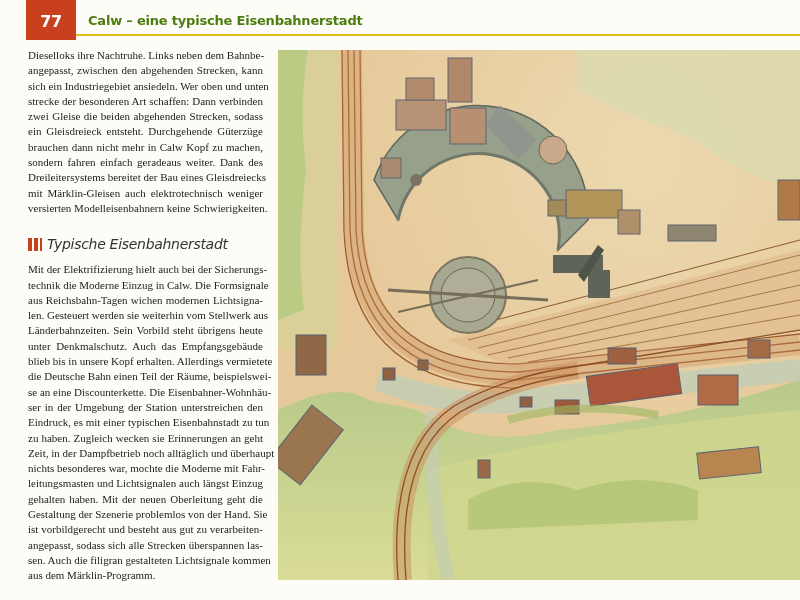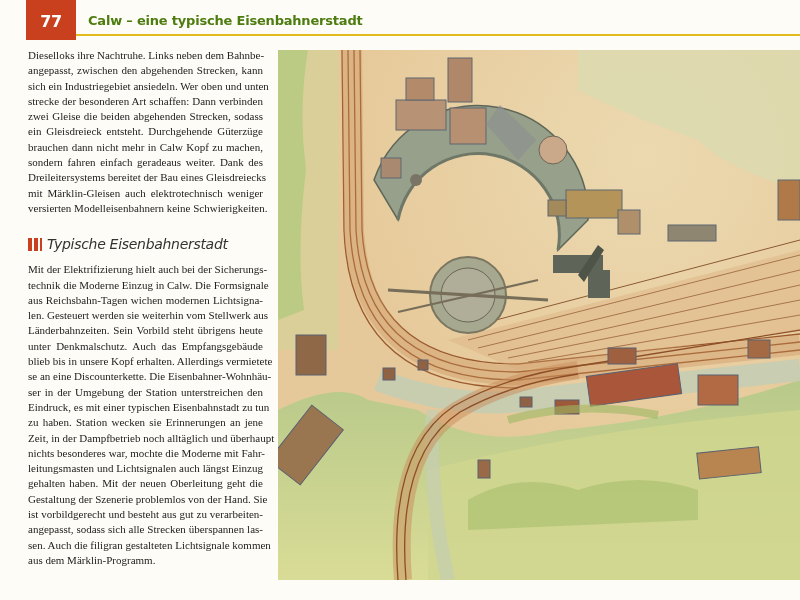--- a/index.html
+++ b/index.html
@@ -72,24 +72,25 @@
   </div>
 
   <div class="para">
     <span class="line">Mit der Elektrifizierung hielt auch bei der Sicherungs-</span>
     <span class="line">technik die Moderne Einzug in Calw. Die Formsignale</span>
     <span class="line">aus Reichsbahn-Tagen wichen modernen Lichtsigna-</span>
     <span class="line">len. Gesteuert werden sie weiterhin vom Stellwerk aus</span>
     <span class="line">Länderbahnzeiten. Sein Vorbild steht übrigens heute</span>
     <span class="line">unter Denkmalschutz. Auch das Empfangsgebäude</span>
     <span class="line">blieb bis in unsere Kopf erhalten. Allerdings vermietete</span>
+    <span class="line">die Deutsche Bahn einen Teil der Räume, beispielswei-</span>
     <span class="line">se an eine Discounterkette. Die Eisenbahner-Wohnhäu-</span>
     <span class="line">ser in der Umgebung der Station unterstreichen den</span>
     <span class="line">Eindruck, es mit einer typischen Eisenbahnstadt zu tun</span>
-    <span class="line">zu haben. Station wecken sie Erinnerungen an jene</span>
+    <span class="line">zu haben. Zugleich wecken sie Erinnerungen an geht</span>
     <span class="line">Zeit, in der Dampfbetrieb noch alltäglich und überhaupt</span>
     <span class="line">nichts besonderes war, mochte die Moderne mit Fahr-</span>
     <span class="line">leitungsmasten und Lichtsignalen auch längst Einzug</span>
     <span class="line">gehalten haben. Mit der neuen Oberleitung geht die</span>
     <span class="line">Gestaltung der Szenerie problemlos von der Hand. Sie</span>
     <span class="line">ist vorbildgerecht und besteht aus gut zu verarbeiten-</span>
     <span class="line">angepasst, sodass sich alle Strecken überspannen las-</span>
     <span class="line">sen. Auch die filigran gestalteten Lichtsignale kommen</span>
     <span class="line last"><span>aus dem Märklin-Programm.</span></span>
   </div>

